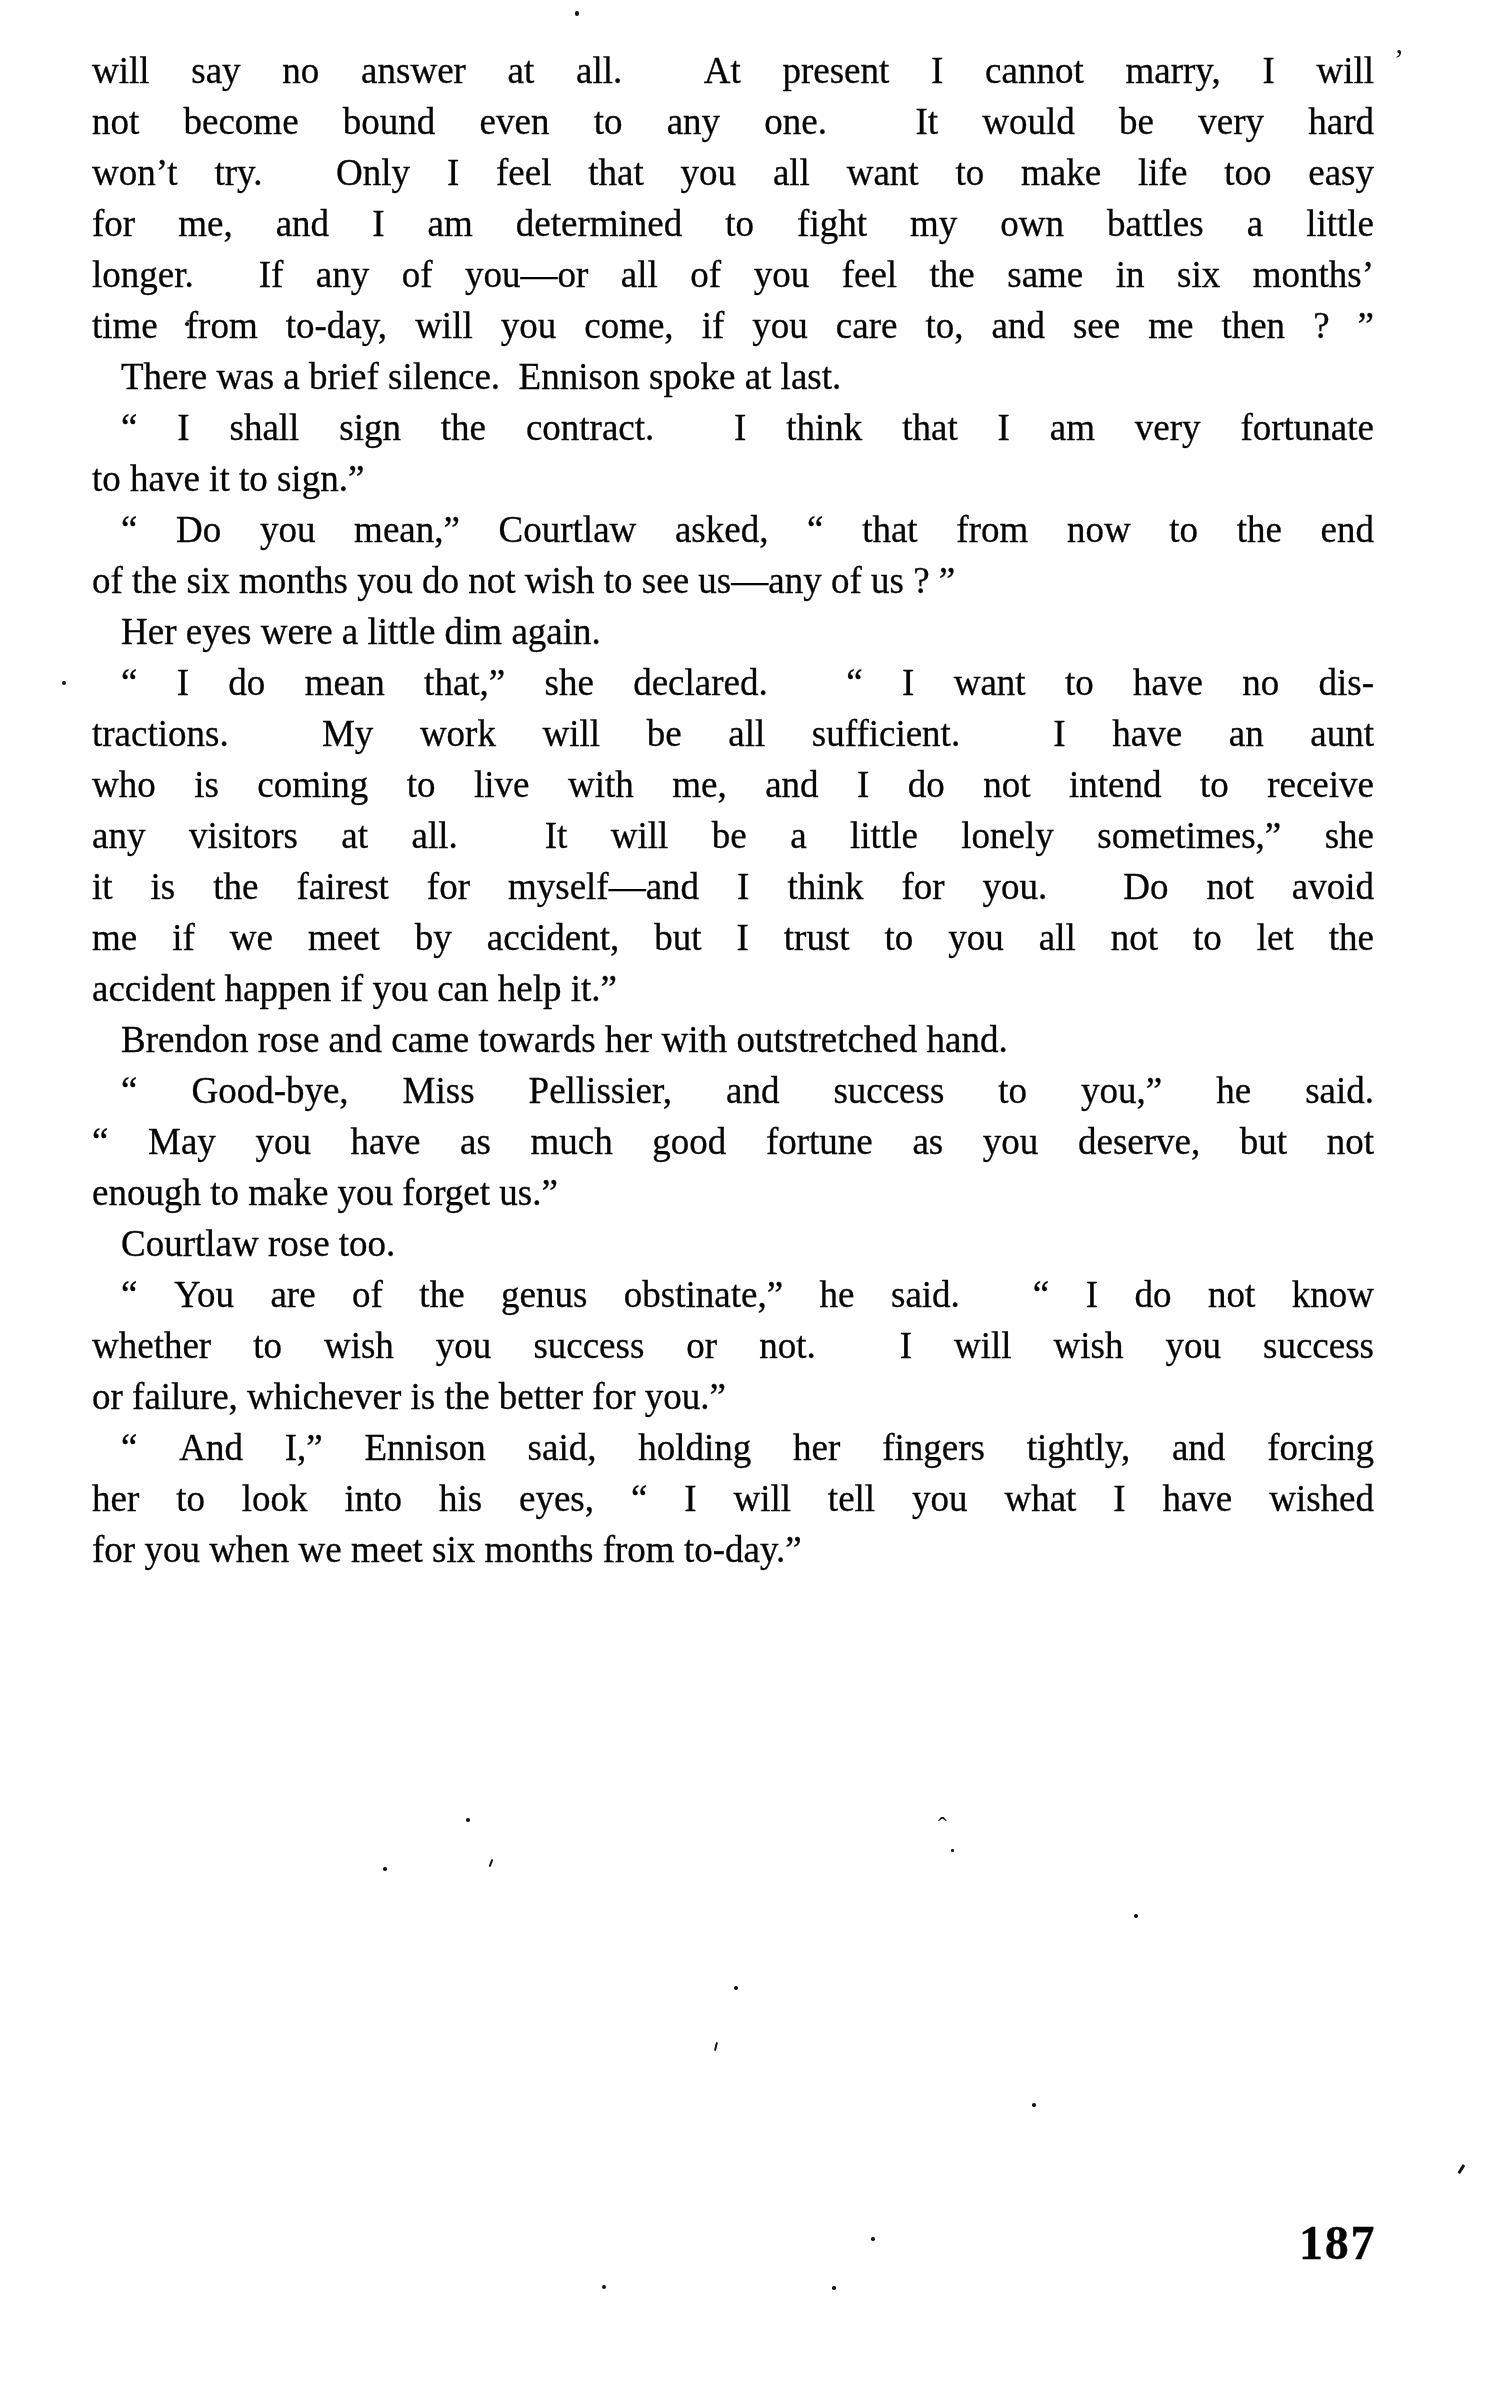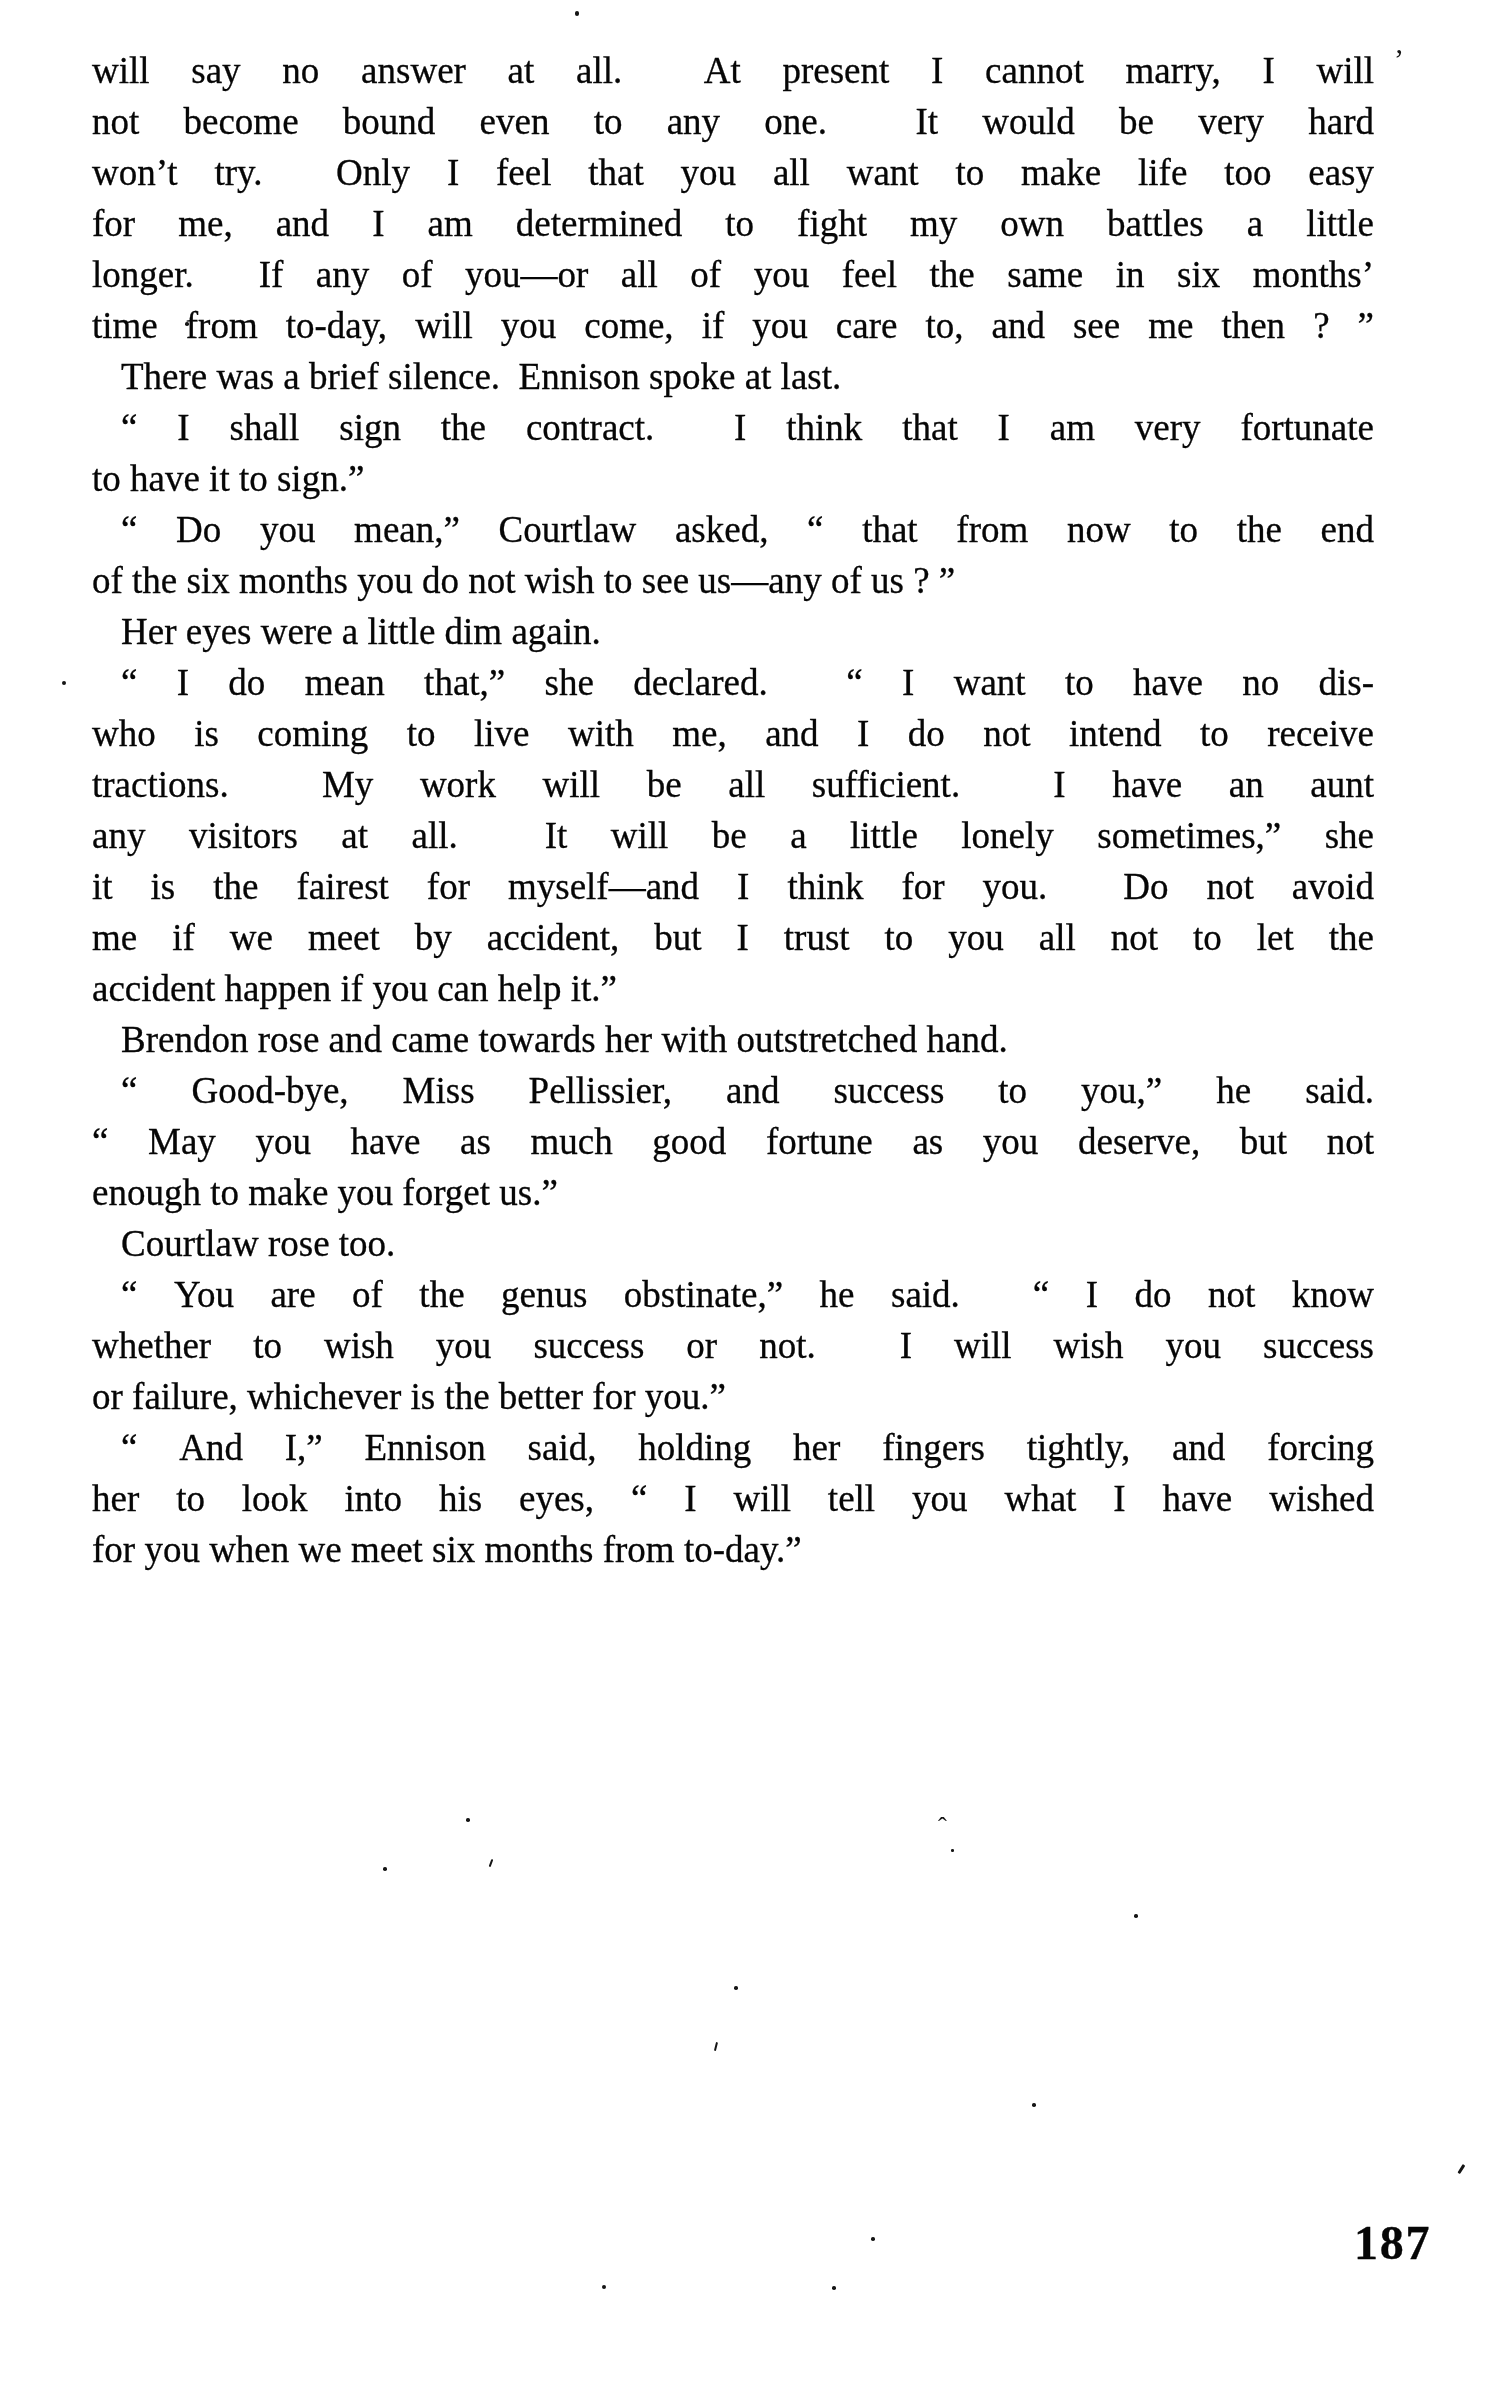--- a/index.html
+++ b/index.html
@@ -31,21 +31,21 @@
   }
   .line.j {
     text-align: justify;
     text-align-last: justify;
   }
   .line.in {
     text-indent: 29px;
   }
   .page-number {
     position: absolute;
-    left: 1354px;
+    left: 1299px;
     top: 2215px;
     width: 106px;
     font-size: 48px;
     font-weight: 700;
     letter-spacing: 1.8px;
     text-align: left;
     -webkit-text-stroke: 0.3px currentColor;
   }
   .artifact {
     position: absolute;
@@ -73,22 +73,22 @@
     <div class="line j">for me, and I am determined to fight my own battles a little</div>
     <div class="line j">longer.&nbsp; If any of you—or all of you feel the same in six months’</div>
     <div class="line j">time from to-day, will you come, if you care to, and see me then ?&nbsp;”</div>
     <div class="line in">There was a brief silence.&nbsp; Ennison spoke at last.</div>
     <div class="line in j">“&nbsp;I shall sign the contract.&nbsp; I think that I am very fortunate</div>
     <div class="line">to have it to sign.”</div>
     <div class="line in j">“&nbsp;Do you mean,” Courtlaw asked, “&nbsp;that from now to the end</div>
     <div class="line">of the six months you do not wish to see us—any of us ?&nbsp;”</div>
     <div class="line in">Her eyes were a little dim again.</div>
     <div class="line in j">“&nbsp;I do mean that,” she declared.&nbsp; “&nbsp;I want to have no dis-</div>
+    <div class="line j">tractions.&nbsp; My work will be all sufficient.&nbsp; I have an aunt</div>
     <div class="line j">who is coming to live with me, and I do not intend to receive</div>
-    <div class="line j">tractions.&nbsp; My work will be all sufficient.&nbsp; I have an aunt</div>
     <div class="line j">any visitors at all.&nbsp; It will be a little lonely sometimes,” she</div>
     <div class="line j">it is the fairest for myself—and I think for you.&nbsp; Do not avoid</div>
     <div class="line j">me if we meet by accident, but I trust to you all not to let the</div>
     <div class="line">accident happen if you can help it.”</div>
     <div class="line in">Brendon rose and came towards her with outstretched hand.</div>
     <div class="line in j">“&nbsp;Good-bye, Miss Pellissier, and success to you,” he said.</div>
     <div class="line j">“&nbsp;May you have as much good fortune as you deserve, but not</div>
     <div class="line">enough to make you forget us.”</div>
     <div class="line in">Courtlaw rose too.</div>
     <div class="line in j">“&nbsp;You are of the genus obstinate,” he said.&nbsp; “&nbsp;I do not know</div>

